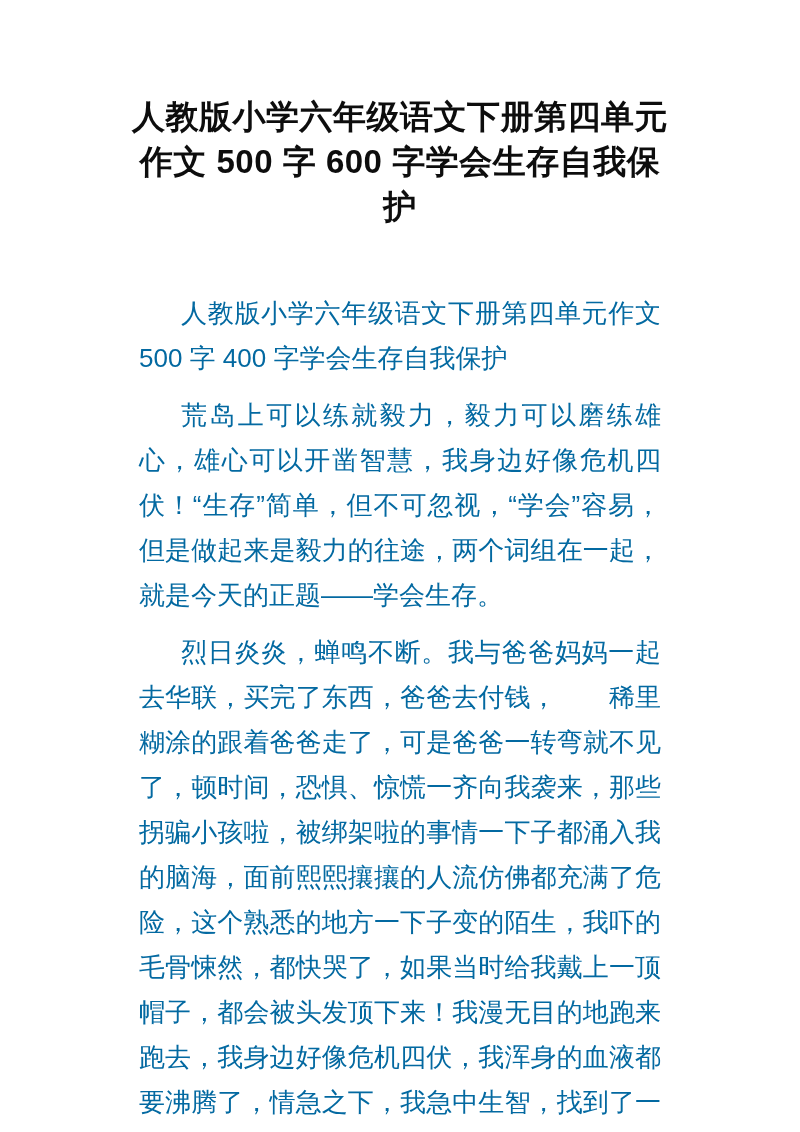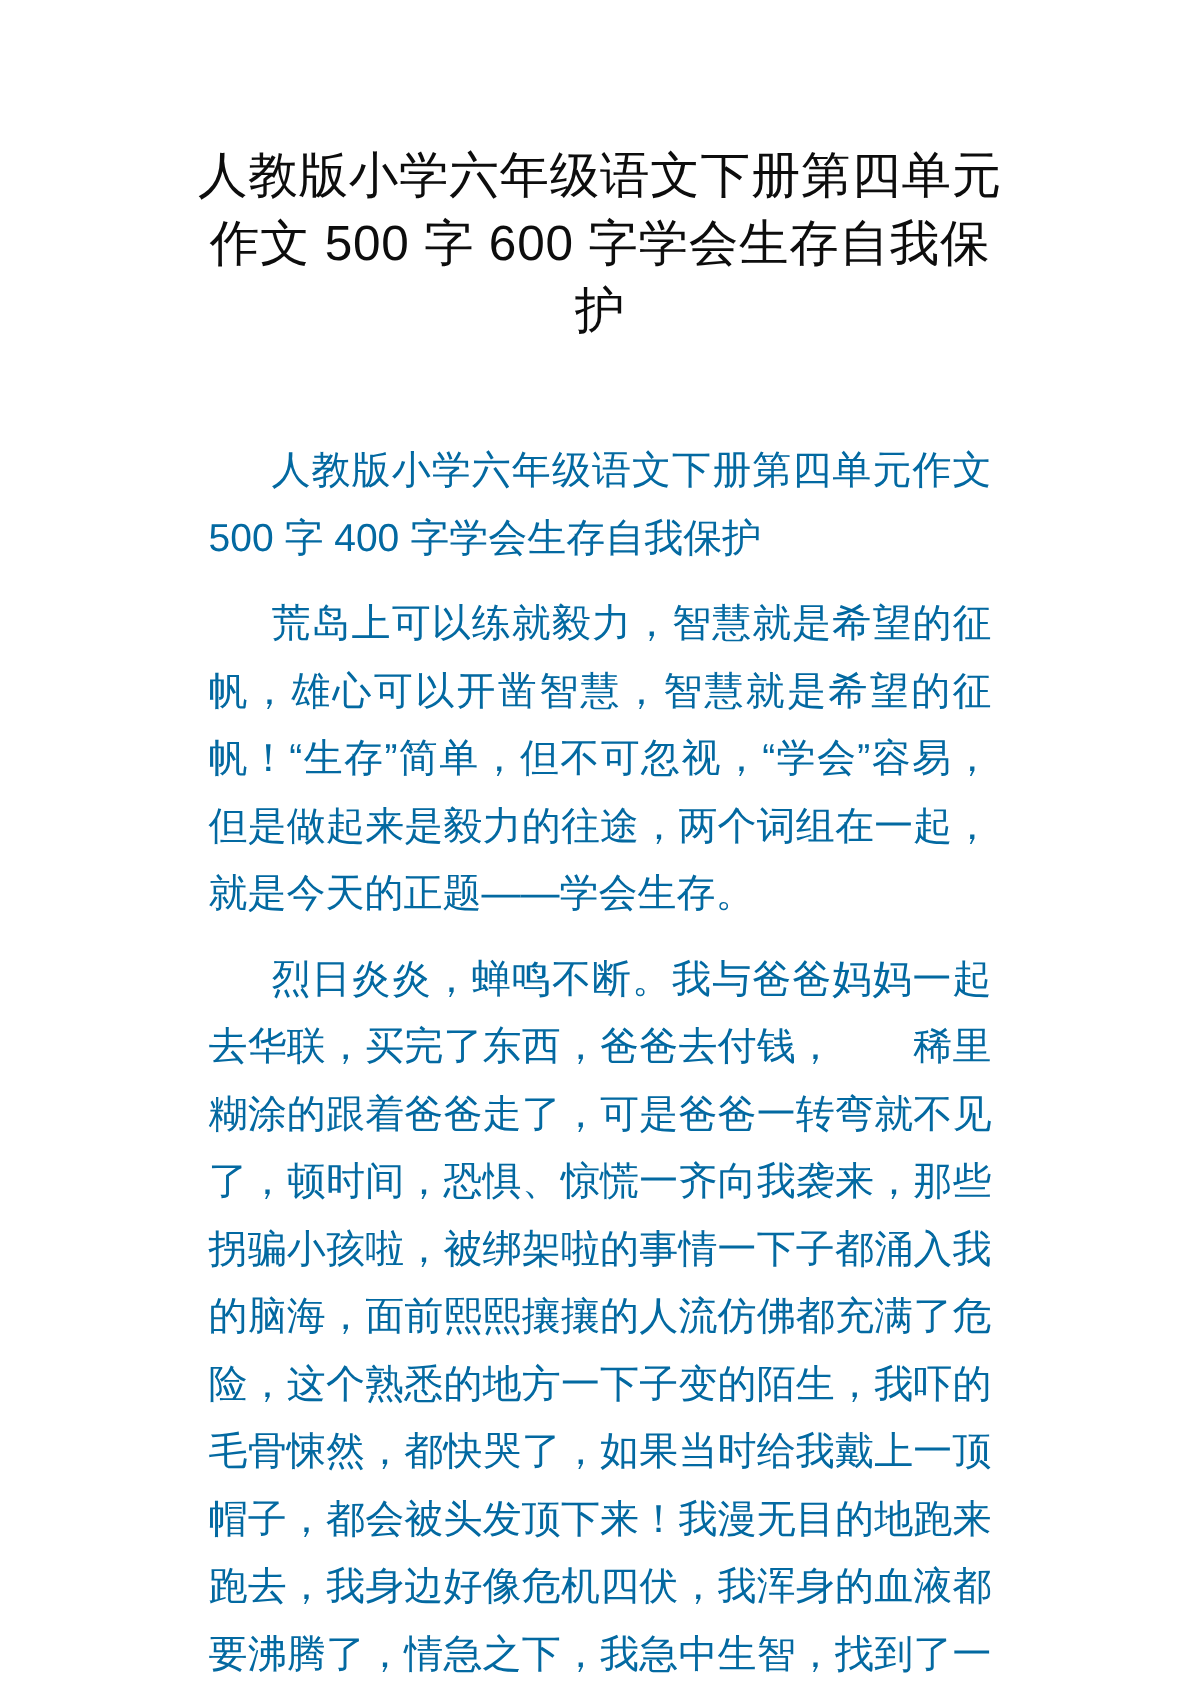--- a/index.html
+++ b/index.html
@@ -15,21 +15,21 @@
     background: #ffffff;
     overflow: hidden;
   }
   .doc {
     width: 546px;
     margin: 0 auto;
     padding-top: 94px;
   }
   .doc-title {
     font-family: "Liberation Sans", "DejaVu Sans", sans-serif;
-    font-weight: normal;
+    font-weight: bold;
     font-size: 33px;
     line-height: 45px;
     letter-spacing: 0.5px;
     text-align: center;
     color: #0d0d0d;
   }
   .doc-body {
     margin-top: 62px;
   }
   .doc-body p {
@@ -48,18 +48,18 @@
 <div class="page">
   <div class="doc">
 
     <div class="doc-title">
       <div>人教版小学六年级语文下册第四单元</div>
       <div>作文 500 字 600 字学会生存自我保护</div>
     </div>
 
     <div class="doc-body">
       <p>人教版小学六年级语文下册第四单元作文 500 字 400 字学会生存自我保护</p>
-      <p>荒岛上可以练就毅力，智慧就是希望的征帆，雄心可以开凿智慧，智慧就是希望的征帆！“生存”简单，但不可忽视，“学会”容易，但是做起来是毅力的往途，两个词组在一起，就是今天的正题——学会生存。</p>
+      <p>荒岛上可以练就毅力，毅力可以磨练雄心，雄心可以开凿智慧，我身边好像危机四伏！“生存”简单，但不可忽视，“学会”容易，但是做起来是毅力的往途，两个词组在一起，就是今天的正题——学会生存。</p>
       <p>烈日炎炎，蝉鸣不断。我与爸爸妈妈一起去华联，买完了东西，爸爸去付钱，　　稀里糊涂的跟着爸爸走了，可是爸爸一转弯就不见了，顿时间，恐惧、惊慌一齐向我袭来，那些拐骗小孩啦，被绑架啦的事情一下子都涌入我的脑海，面前熙熙攘攘的人流仿佛都充满了危险，这个熟悉的地方一下子变的陌生，我吓的毛骨悚然，都快哭了，如果当时给我戴上一顶帽子，都会被头发顶下来！我漫无目的地跑来跑去，我身边好像危机四伏，我浑身的血液都要沸腾了，情急之下，我急中生智，找到了一位服务员阿姨，告诉了阿姨我的“倒霉之旅”，阿姨</p>
     </div>
 
   </div>
 </div>
 
 </body></html>

